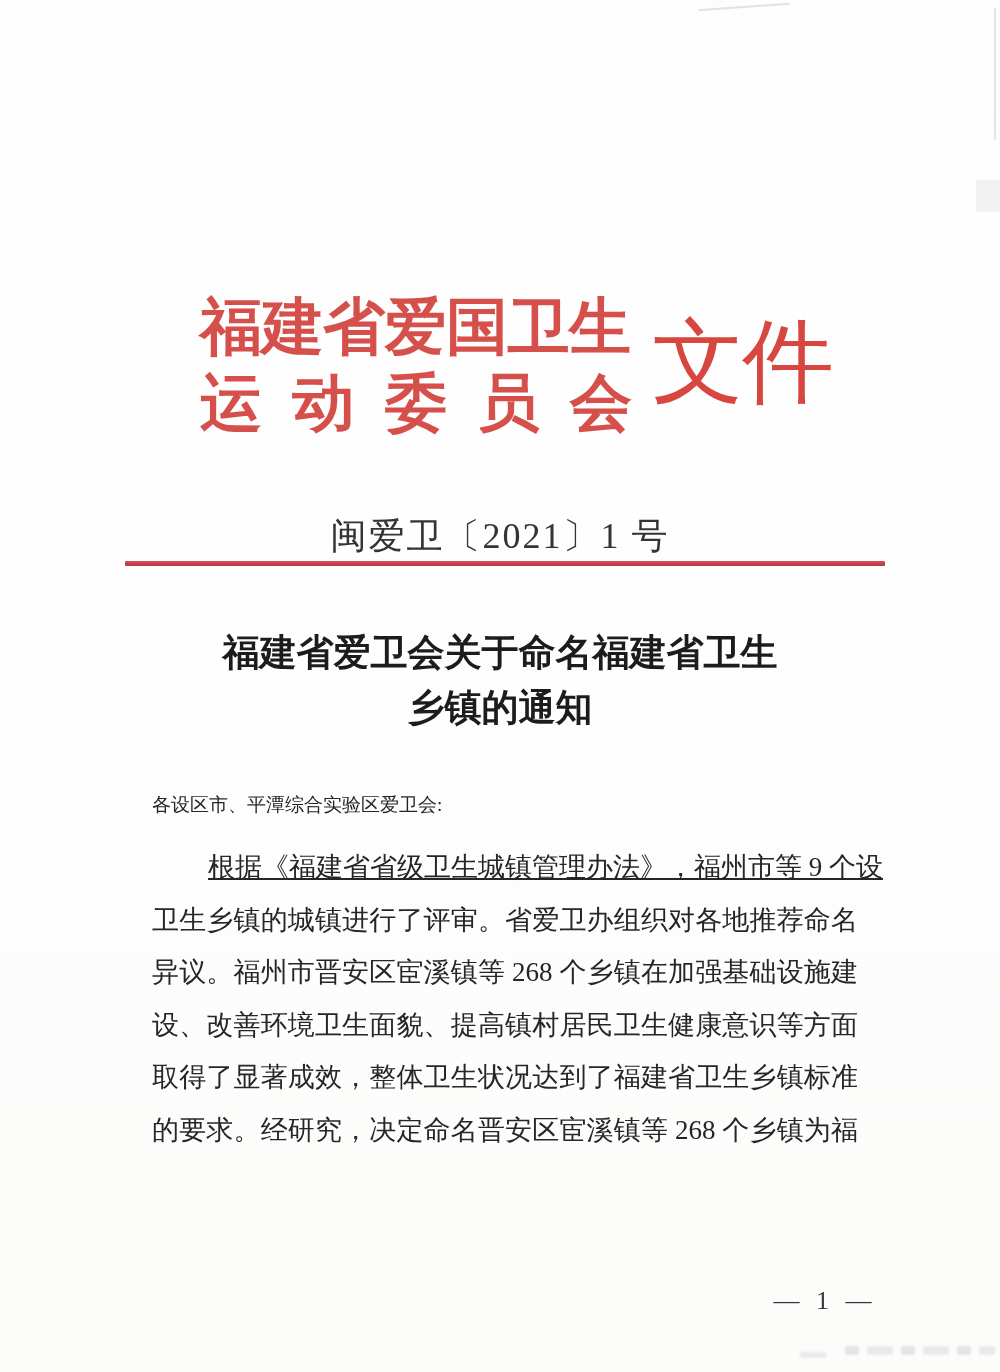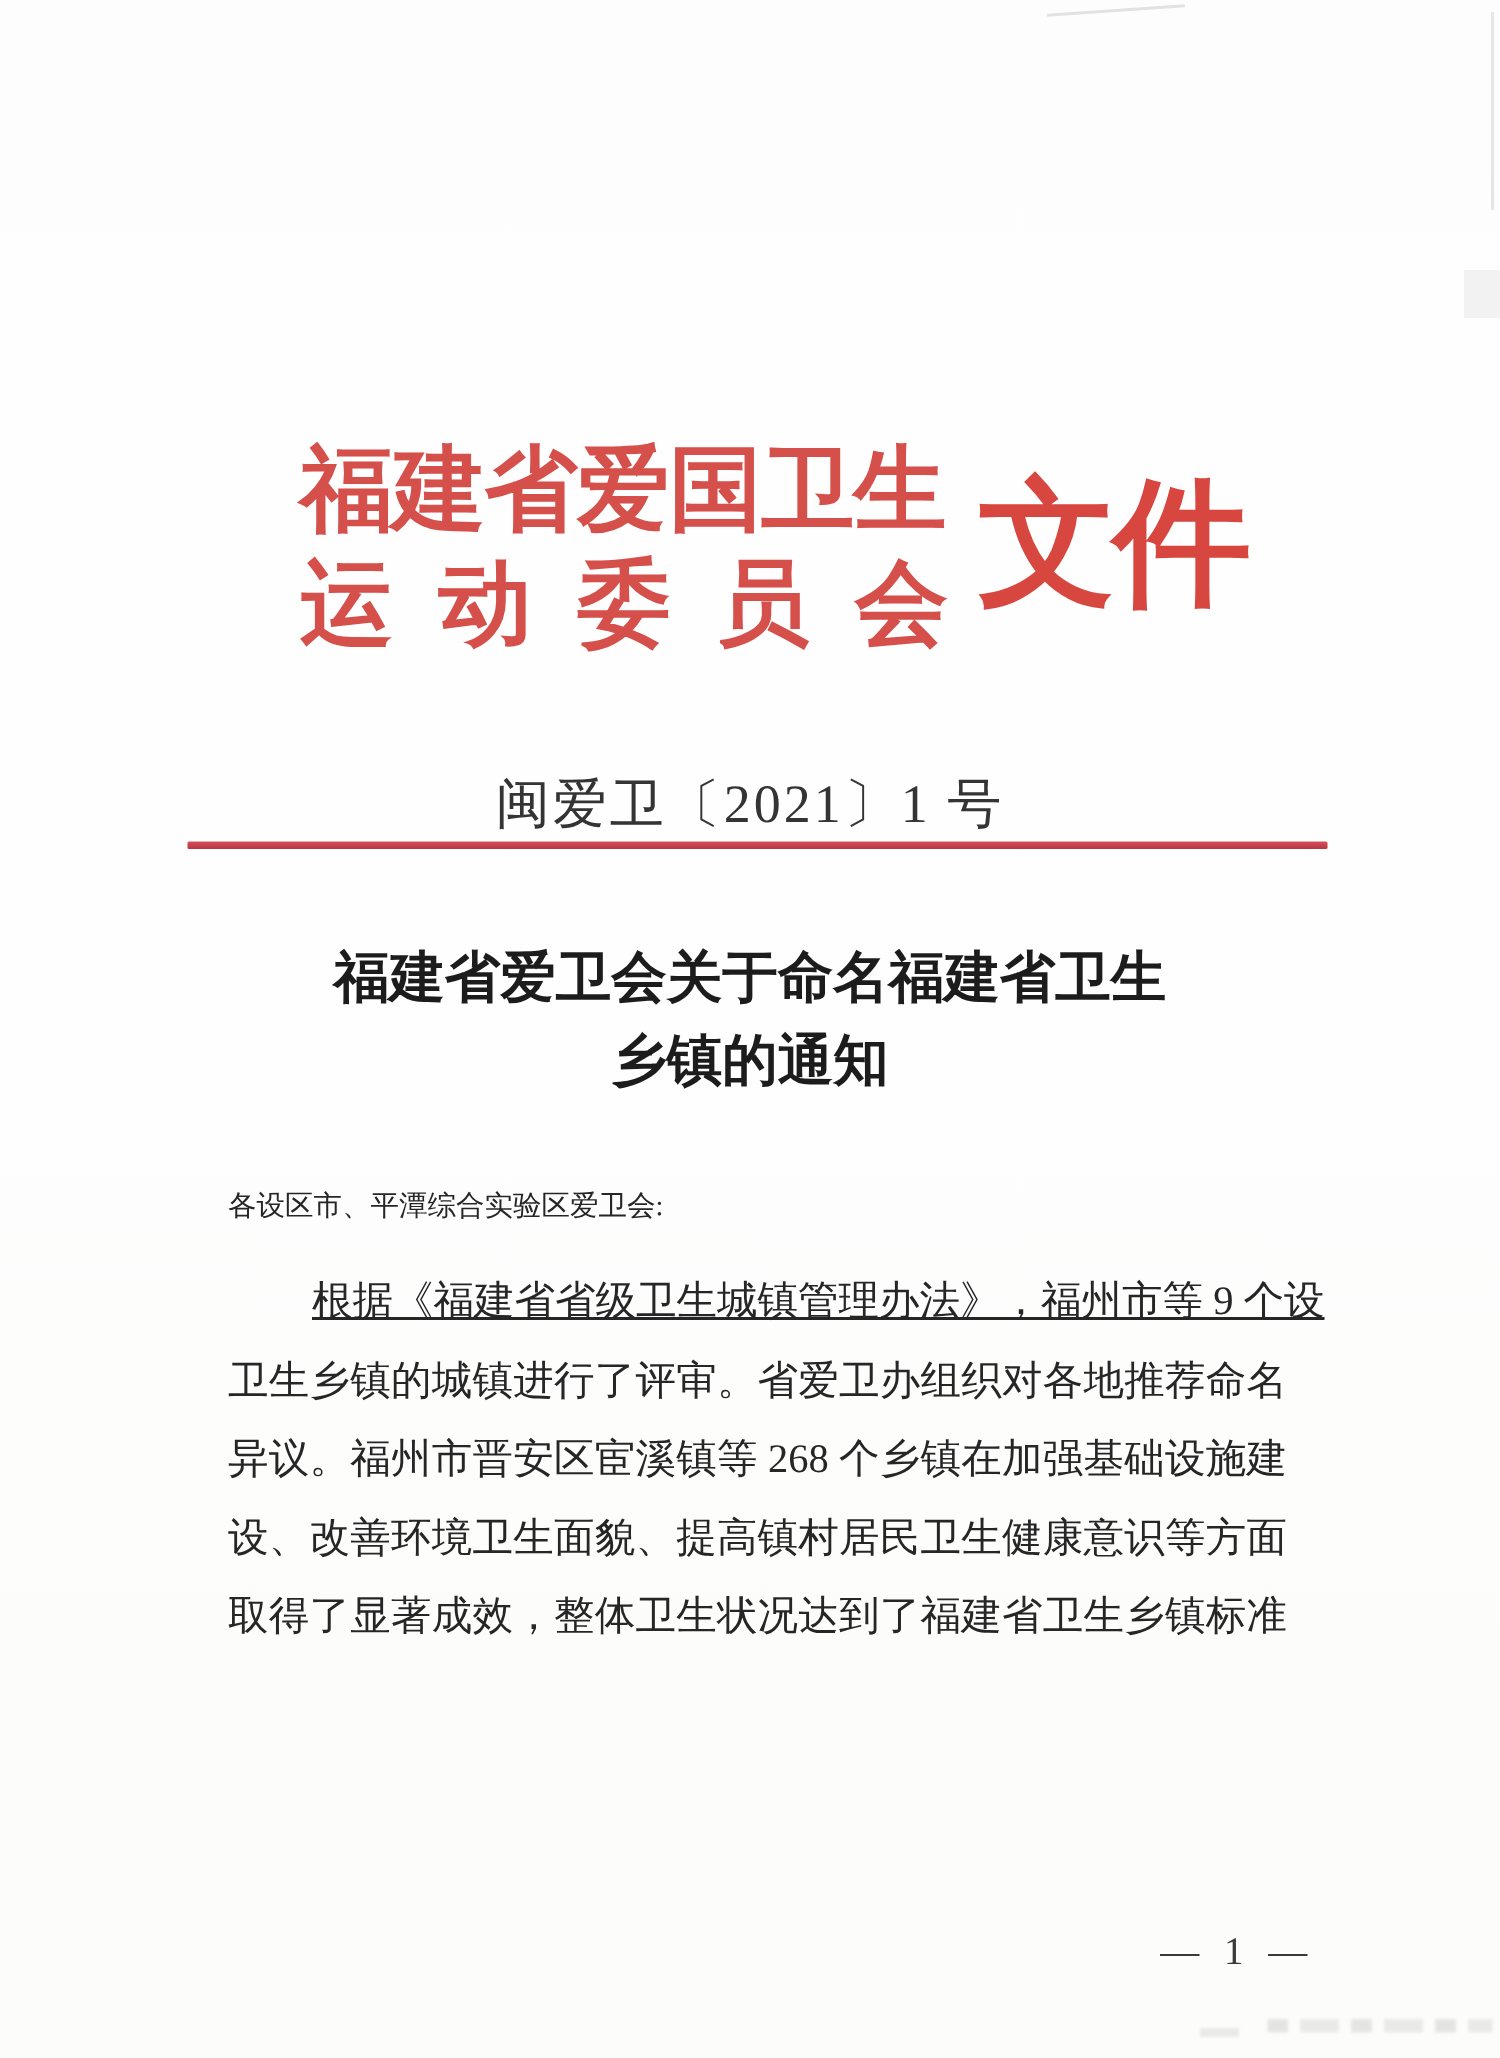--- a/index.html
+++ b/index.html
@@ -25,21 +25,21 @@
     white-space:nowrap;
   }
   .org-line2 {
     margin-top:14px;
     display:flex; justify-content:space-between;
     font-size:62px; line-height:1;
   }
   .doc-label {
     position:absolute; top:316px; left:652px;
     color:var(--doc-label-red,#d7473f);
-    font-size:92px; line-height:1; font-weight:700;
+    font-size:92px; line-height:1; font-weight:400;
     letter-spacing:-2px; white-space:nowrap;text-align:right;
   }
 
   
   .doc-number {
     position:absolute; top:512px; left:0; width:1000px;
     text-align:center;
     font-size:36px; letter-spacing:2px;
     color:#343434;
   }
@@ -141,20 +141,21 @@
   </h1>
 
   <div class="salutation">各设区市、平潭综合实验区爱卫会:</div>
 
   <div class="paragraph">
       <div class="para-line">根据《福建省省级卫生城镇管理办法》，福州市等 9 个设</div>
       <div class="para-line">卫生乡镇的城镇进行了评审。省爱卫办组织对各地推荐命名</div>
       <div class="para-line">异议。福州市晋安区宦溪镇等 268 个乡镇在加强基础设施建</div>
       <div class="para-line">设、改善环境卫生面貌、提高镇村居民卫生健康意识等方面</div>
       <div class="para-line">取得了显著成效，整体卫生状况达到了福建省卫生乡镇标准</div>
+      <div class="para-line">的要求。经研究，决定命名晋安区宦溪镇等 268 个乡镇为福</div>
     </div>
 
   <div class="page-number">— 1 —</div>
 
   <div class="artifact-diag"></div>
   <div class="artifact-vline"></div>
   <div class="artifact-corner"></div>
   <div class="artifact-smudge"></div>
   <div class="artifact-smudge-left"></div>
 

